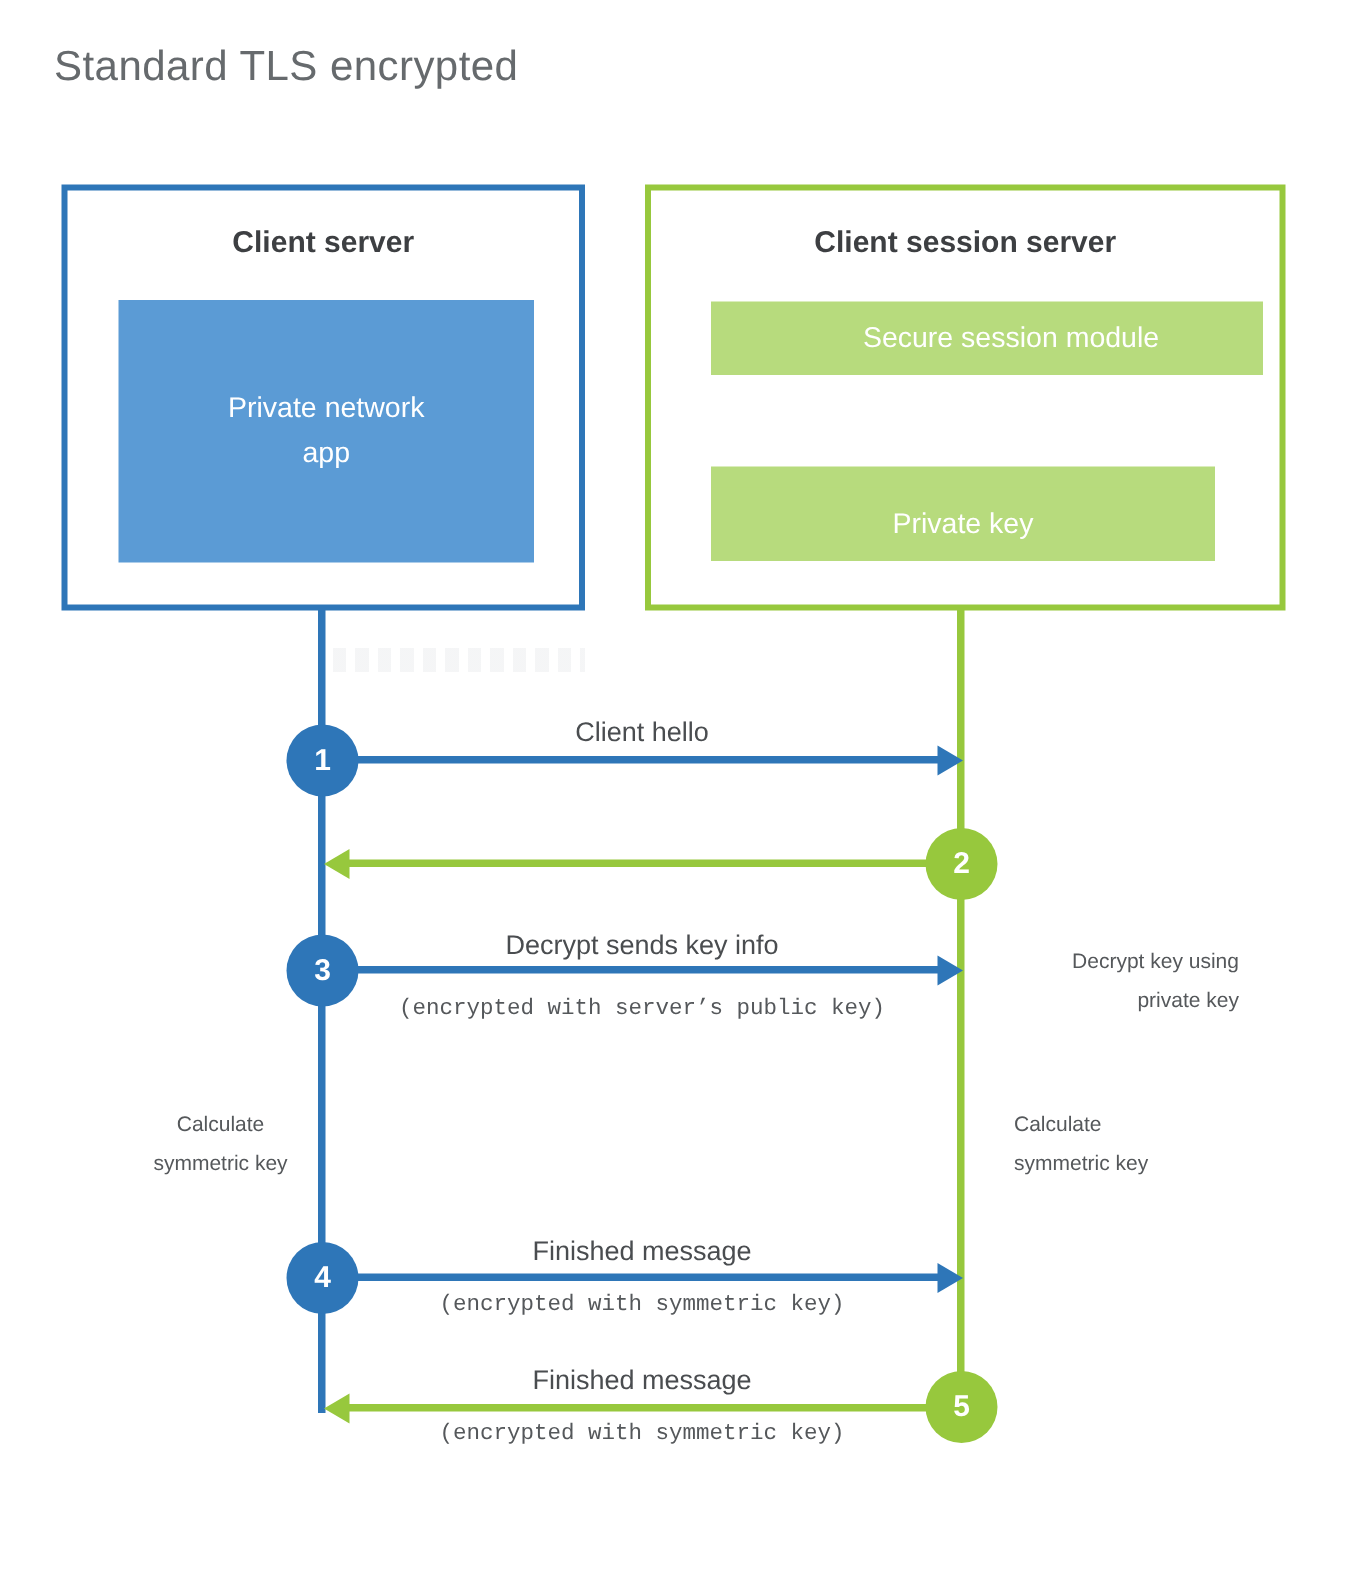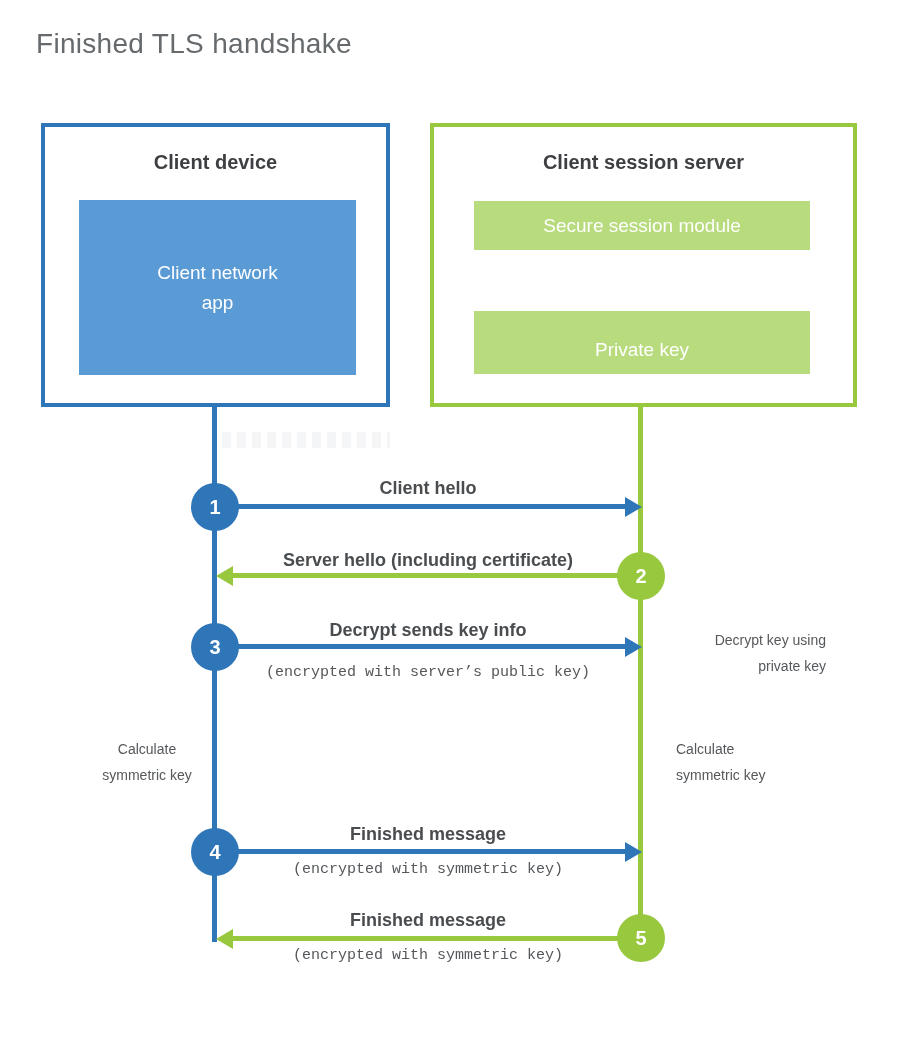--- a/index.html
+++ b/index.html
@@ -27,21 +27,21 @@
     background:var(--blue-fill);
     display:flex;align-items:center;justify-content:center;text-align:center;
     color:#ffffff;font-size:19px;line-height:1.55;white-space:pre-line;
   }
   .server-bar{
     position:absolute;left:474px;width:336px;height:49px;
     background:var(--green-fill);
     display:flex;align-items:center;justify-content:center;
     color:#ffffff;font-size:19px;
   }
-  .bar-1{top:201px;} .bar-2{top:263px;margin-top:48px;} .bar-3{top:325px;}
+  .bar-1{top:201px;padding-left:32px;} .bar-2{top:263px;margin-top:48px;} .bar-3{top:325px;}
   
   .lifeline{position:absolute;width:5px;top:406px;z-index:1;}
   .lifeline.blue{left:212px;height:536px;background:var(--blue);}
   .lifeline.green{left:638px;height:534px;background:var(--green);}
   
   .ghost-row{
     position:absolute;left:222px;top:432px;width:168px;height:16px;
     background:repeating-linear-gradient(90deg,rgba(110,120,135,0.07) 0 9px,transparent 9px 15px);
   }
   
@@ -62,65 +62,64 @@
   .step-circle{
     position:absolute;width:48px;height:48px;border-radius:50%;z-index:2;
     display:flex;align-items:center;justify-content:center;
     color:#ffffff;font-size:20px;font-weight:bold;
   }
   .step-circle.blue{background:var(--blue);}
   .step-circle.green{background:var(--green);}
   
   .msg-label{
     position:absolute;left:228px;width:400px;text-align:center;
-    font-size:18px;color:#4a4d50;font-weight:bold;
+    font-size:18px;color:#4a4d50;
   }
   .msg-sub{
     position:absolute;left:228px;width:400px;text-align:center;
     font-size:15px;color:#55585b;font-family:Liberation Mono, monospace;
   }
   
   .side-note{
     position:absolute;font-size:14px;color:#55585b;line-height:1.85;white-space:pre-line;
   }
   .note-decrypt{left:676px;top:628px;width:150px;text-align:right;}
   .note-calc-left{left:82px;top:737px;width:130px;text-align:center;}
   .note-calc-right{left:676px;top:737px;width:130px;text-align:left;}
 </style>
 </head>
 <body>
 
 <div id="canvas">
 
-  <div class="page-title">Finished TLS handshake</div>
+  <div class="page-title">Standard TLS encrypted</div>
 
   <div class="actor-box client">
-    <div class="box-title">Client device</div>
+    <div class="box-title">Client server</div>
   </div>
-  <div class="client-app">Client network
+  <div class="client-app">Private network
 app</div>
 
   <div class="actor-box server">
     <div class="box-title">Client session server</div>
   </div>
   <div class="server-bar bar-1">Secure session module</div>
   <div class="server-bar bar-2">Certs</div>
   <div class="server-bar bar-3">Private key</div>
 
   <div class="lifeline blue"></div>
   <div class="lifeline green"></div>
 
   <div class="ghost-row"></div>
 
   <div class="msg-label" style="top:478px">Client hello</div>
   <div class="arrow-line blue" style="left:215px;top:504px;width:412px"></div>
   <div class="head-right" style="left:625px;top:497px"></div>
   <div class="step-circle blue" style="left:191px;top:483px">1</div>
 
-  <div class="msg-label" style="top:550px">Server hello (including certificate)</div>
   <div class="arrow-line green" style="left:232px;top:573px;width:409px"></div>
   <div class="head-left" style="left:216px;top:566px"></div>
   <div class="step-circle green" style="left:617px;top:552px">2</div>
 
   <div class="msg-label" style="top:620px">Decrypt sends key info</div>
   <div class="arrow-line blue" style="left:215px;top:644px;width:412px"></div>
   <div class="head-right" style="left:625px;top:637px"></div>
   <div class="msg-sub" style="top:664px">(encrypted with server’s public key)</div>
   <div class="step-circle blue" style="left:191px;top:623px">3</div>
 

